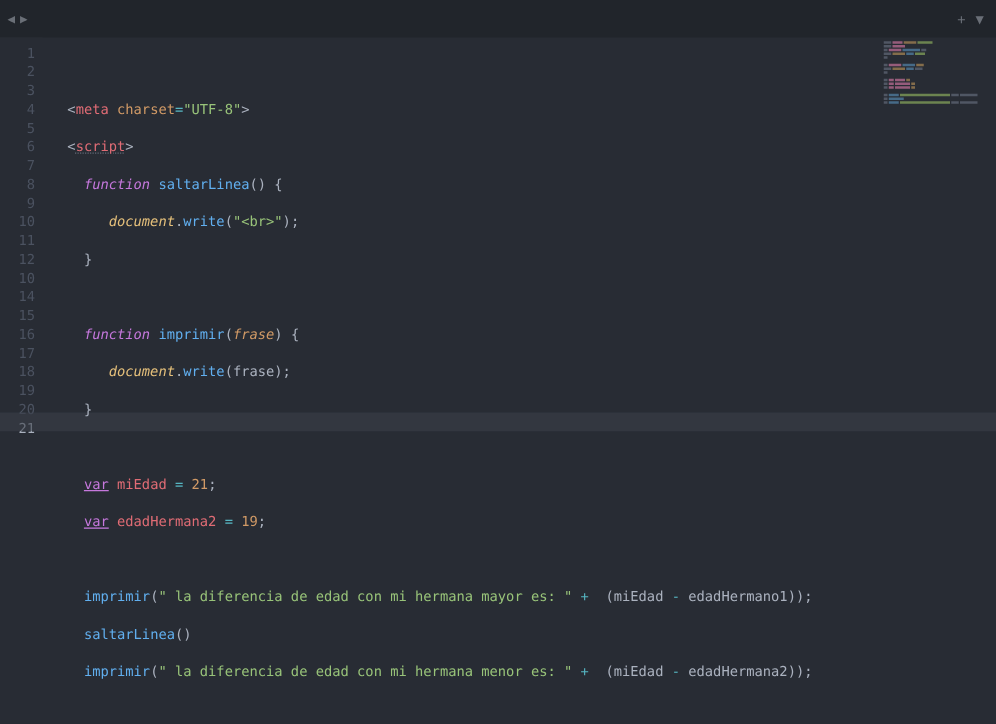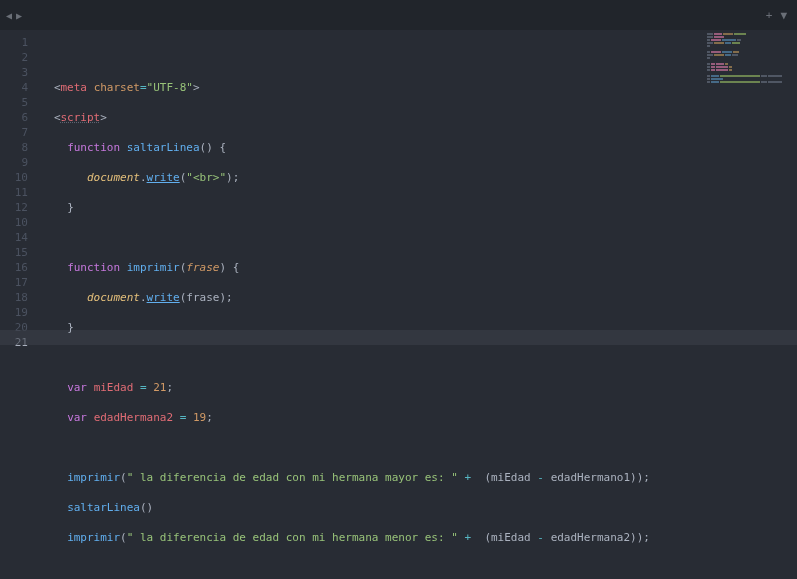--- a/index.html
+++ b/index.html
@@ -81,26 +81,26 @@
     z-index: 0;
   }
   .code .line > * { position: relative; z-index: 1; }
 
   
   .punct  { color: #abb2bf; }
   .tag    { color: #e06c75; }
   .attr   { color: #d19a66; }
   .op     { color: #56b6c2; }
   .str    { color: #98c379; }
-  .kw     { color: #c678dd; }
-  .kw2    { color: #c678dd; }
+  .kw     { color: #c678dd; font-style: italic; }
+  .kw2    { color: #c678dd; text-decoration: underline; }
   .fnname { color: #61afef; }
   .fndef  { color: #61afef; }
   .obj    { color: #e5c07b; font-style: italic; }
-  .method { color: #61afef; text-decoration: underline; }
+  .method { color: #61afef; }
   .param  { color: #d19a66; font-style: italic; }
   .ident  { color: #e06c75; }
   .iden2  { color: #abb2bf; }
   .num    { color: #d19a66; }
   .underline { text-decoration: underline dotted #5c6370; }
 
   
   .minimap {
     position: absolute;
     top: 33px; right: 2px;

